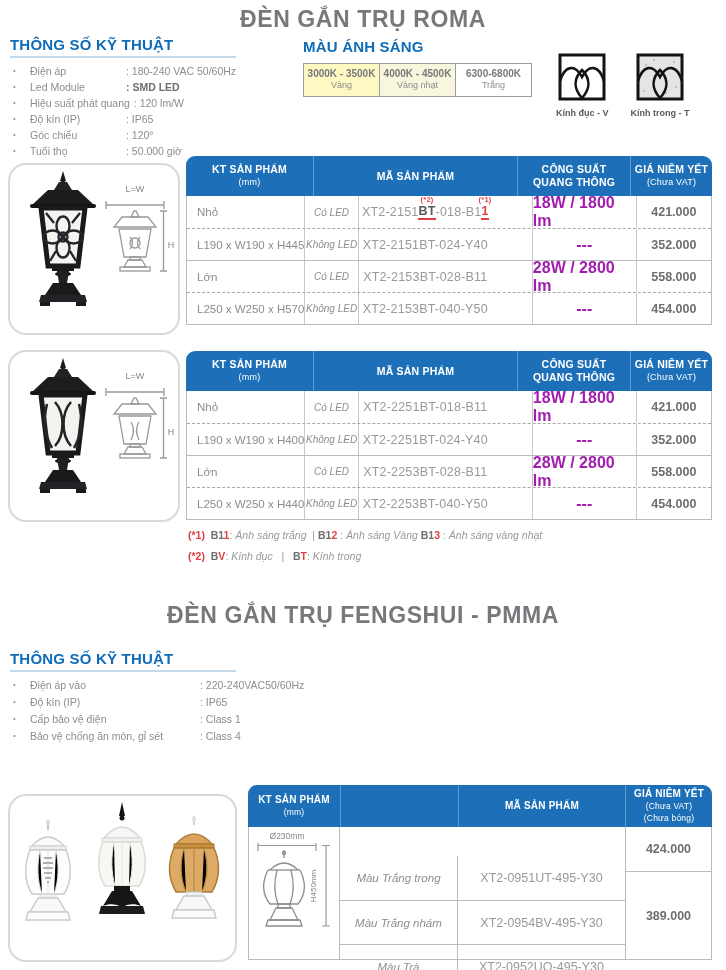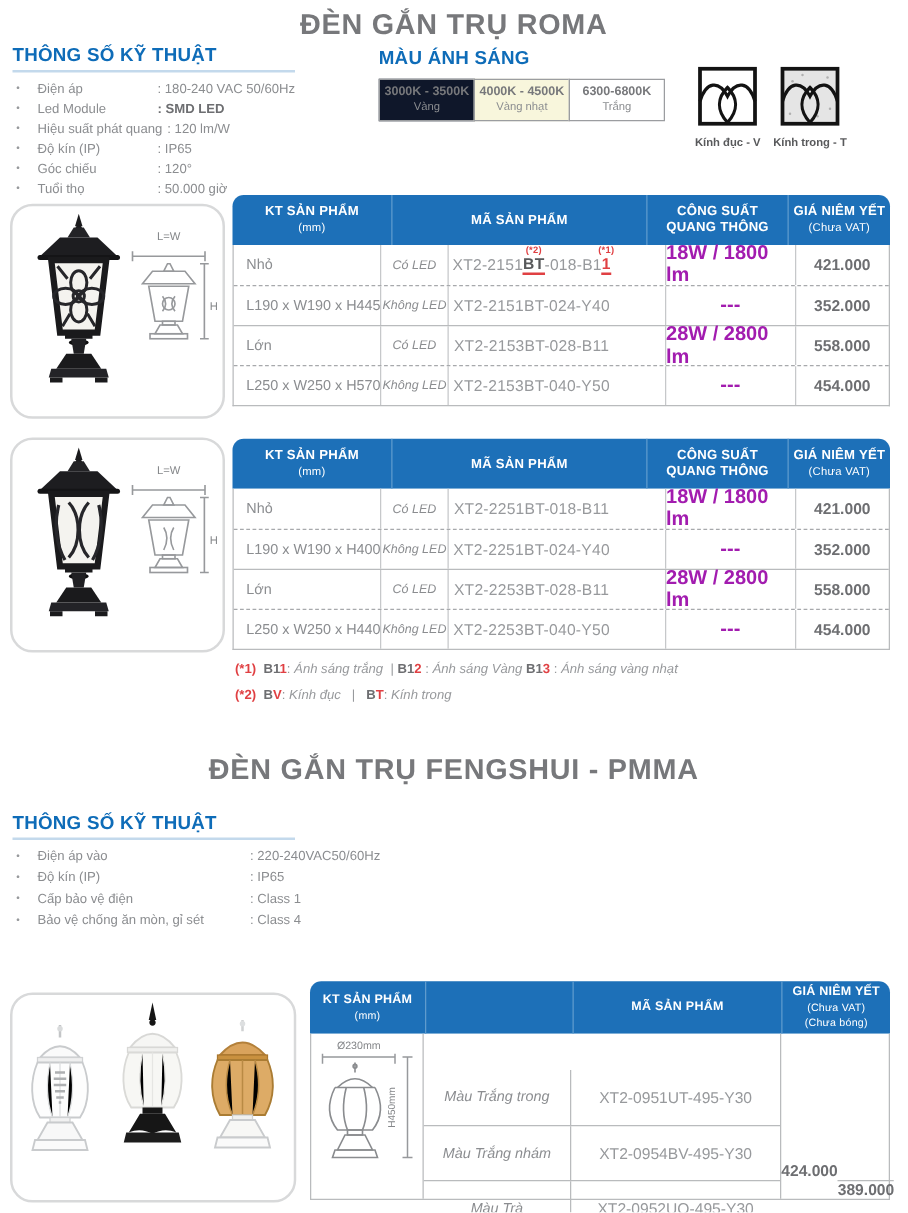--- a/index.html
+++ b/index.html
@@ -21,21 +21,21 @@
   .specs.fs .spec-item { line-height:17px; }
   .specs.fs .spec-item .slabel { min-width:170px; }
   .spec-item.strong .svalue { font-weight:700; color:#6d6e71; }
   
   .lightcolors { position:absolute; }
   .swatches { display:flex; margin-top:8px; }
   .swatch { width:77px; height:34px; border:1px solid #9b9da0; margin-right:-1px; text-align:center; padding-top:3px; background:#fff; }
   .sw-range { font-size:10px; font-weight:700; color:#77787b; line-height:13px; }
   .sw-name { font-size:9px; color:#8b8d90; line-height:11px; }
   
-  .glass { position:absolute; display:flex; gap:10px; }
+  .glass { position:absolute; display:flex; gap:22px; }
   .glass-item { text-align:center; }
   .glass-label { font-size:9px; font-weight:700; color:#58595b; margin-top:3px; white-space:nowrap; }
   
   .pbox { position:absolute; border:2px solid #d8d9da; border-radius:18px; background:#fff; overflow:hidden; }
   
   .ptable { position:absolute; width:526px; }
   .pthead { display:flex; height:40px; background:#1d70b8; border-radius:9px 9px 0 0; }
   .hc { display:flex; flex-direction:column; justify-content:center; align-items:center;
         color:#fff; font-weight:700; font-size:10.5px; line-height:13px; letter-spacing:.2px; height:100%; text-align:center; }
   .hc.sep { border-left:1px solid #5f9bcd; }
@@ -71,21 +71,21 @@
   .b1{width:92px;} .b2{width:118px;} .b3{width:167px;} .b4{width:87px;}
   .btbody { display:flex; border:1px solid #b9bbbd; border-top:none; height:133px; background:#fff; }
   .bt-diag { width:92px; border-right:1px solid #b9bbbd; display:flex; align-items:center; justify-content:center; }
   .bt-mid { width:285px;margin-top:29px; }
   .btrow { display:flex; height:44px; }
   .btrow + .btrow { border-top:1px solid #b9bbbd; }
   .btrow:last-child { height:45px; }
   .bt-color { width:118px; display:flex; align-items:center; justify-content:center;
               font-style:italic; font-size:11.5px; color:#8b8d90; border-right:1px solid #b9bbbd; }
   .bt-code { width:167px; display:flex; align-items:center; justify-content:center; font-size:12.5px; color:#97999c; }
-  .bt-price { width:87px; border-left:1px solid #b9bbbd; display:flex; flex-direction:row;align-items:flex-end; }
+  .bt-price { width:87px; border-left:1px solid #b9bbbd; display:flex; flex-direction:column; }
   .bp1 { height:44px; display:flex; align-items:center; justify-content:center; font-weight:700; font-size:12.5px; color:#6d6e71; }
   .bp2 { flex:1; border-top:1px solid #b9bbbd; display:flex; align-items:center; justify-content:center; font-weight:700; font-size:12.5px; color:#6d6e71; }
 </style>
 </head>
 <body>
 
 <div id="page">
 
   <div class="sec-title" style="top:6px;">ĐÈN GẮN TRỤ ROMA</div>
 
@@ -120,21 +120,21 @@
     <div class="spec-item">
         <span class="bullet"></span>
         <span class="slabel">Tuổi thọ</span>
         <span class="svalue">: 50.000 giờ</span>
       </div>
   </div>
 
   <div class="lightcolors" style="left:303px; top:38px;">
     <div class="spec-heading">MÀU ÁNH SÁNG</div>
     <div class="swatches">
-      <div class="swatch" style="background: #0f172a;">
+      <div class="swatch" style="background: #fef9c3;">
         <div class="sw-range">3000K - 3500K</div>
         <div class="sw-name">Vàng</div>
       </div>
       <div class="swatch" style="background: rgb(248, 246, 220);">
         <div class="sw-range">4000K - 4500K</div>
         <div class="sw-name">Vàng nhạt</div>
       </div>
       <div class="swatch" style="background: rgb(255, 255, 255);">
         <div class="sw-range">6300-6800K</div>
         <div class="sw-name">Trắng</div>

